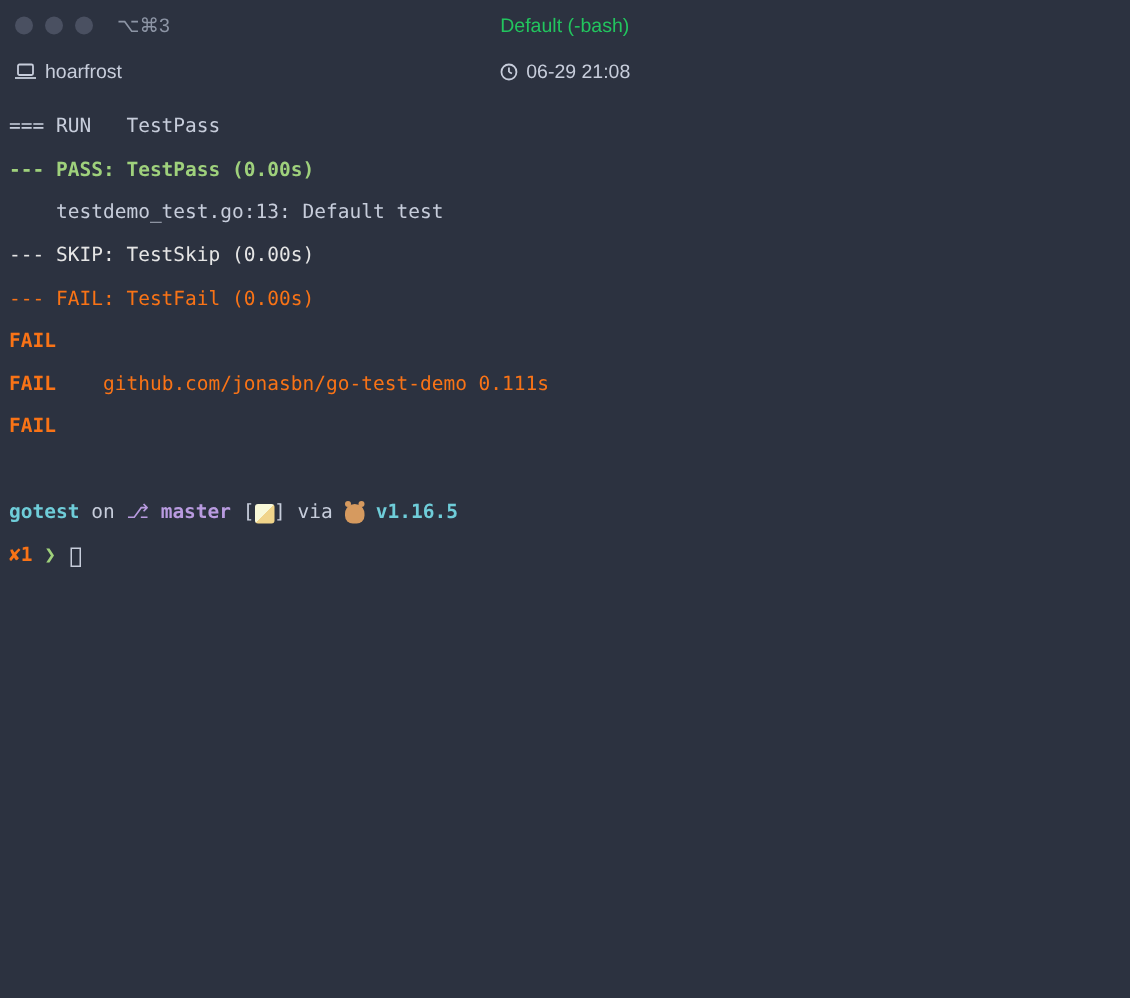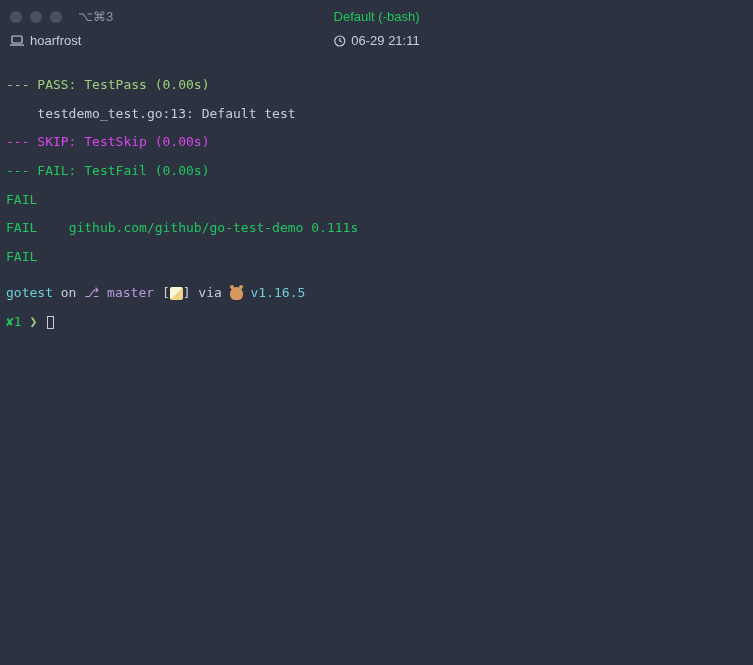--- a/index.html
+++ b/index.html
@@ -43,21 +43,21 @@
       position: absolute;
       left: 50%;
       transform: translateX(-50%);
       font-size: 13px;
       color: #22c55e;
       font-family: -apple-system, BlinkMacSystemFont, sans-serif;
     }
     .statusbar {
       height: 28px;
       display: flex;
-      align-items: flex-start;
+      align-items: center;
       padding: 0 10px;
       color: #c7cddb;
       font-family: -apple-system, BlinkMacSystemFont, sans-serif;
       font-size: 13px;
     }
     .host-section { display: flex; align-items: center; gap: 6px; }
     .clock-section {
       position: absolute;
       left: 50%;
       transform: translateX(-50%);
@@ -65,28 +65,28 @@
       align-items: center;
       gap: 6px;
     }
     .laptop-icon svg { display: block; }
     .clock-icon svg { display: block; }
     .term {
       padding: 2px 6px 6px 6px;
       white-space: pre;
     }
     .line { min-height: 14px; }
-    .green { color: #9fd17c; }
-    .yellow { color: #d946ef; }
-    .red { color: #22c55e; }
+    .green { color: #9fd17c; font-weight: bold; }
+    .yellow { color: #e5e5e5; }
+    .red { color: #f97316; }
     .cyan { color: #6fcdd9; }
     .purple { color: #b99be0; }
     .default { color: #c7cddb; }
-    .bold { font-weight: normal; }
-    .prompt-row { margin-top: 8px; }
+    .bold { font-weight: bold; }
+    .prompt-row { margin-top: 28px; }
     .cursor {
       display: inline-block;
       width: 7px;
       height: 13px;
       border: 1px solid #c7cddb;
       vertical-align: text-bottom;
       margin-left: 2px;
     }
     .branch-icon { color: #b99be0; }
     .note-emoji, .hamster-emoji {
@@ -140,27 +140,28 @@
     <span>hoarfrost</span>
   </div>
   <div class="clock-section">
     <span class="clock-icon">
       <svg width="12" height="12" viewBox="0 0 12 12">
           <circle cx="6" cy="6" r="5" fill="none" stroke="#c7cddb" stroke-width="1.2"></circle>
           <line x1="6" y1="6" x2="6" y2="3" stroke="#c7cddb" stroke-width="1.2"></line>
           <line x1="6" y1="6" x2="8" y2="7" stroke="#c7cddb" stroke-width="1.2"></line>
         </svg>
     </span>
-    <span>06-29 21:11</span>
+    <span>06-29 21:08</span>
   </div>
 </div>
 
 <div class="term">
+<div class="line default">=== RUN   TestPass</div>
 <div class="line green">--- PASS: TestPass (0.00s)</div>
 <div class="line default">    testdemo_test.go:13: Default test</div>
 <div class="line yellow">--- SKIP: TestSkip (0.00s)</div>
 <div class="line red">--- FAIL: TestFail (0.00s)</div>
 <div class="line red bold">FAIL</div>
-<div class="line"><span class="red bold">FAIL    </span><span class="red">github.com/github/go-test-demo 0.111s</span></div>
+<div class="line"><span class="red bold">FAIL    </span><span class="red">github.com/jonasbn/go-test-demo 0.111s</span></div>
 <div class="line red bold">FAIL</div>
 <div class="line prompt-row"><span class="cyan bold">gotest</span><span class="default"> on </span><span class="branch-icon">⎇</span><span> </span><span class="purple bold">master</span><span class="default"> [</span><span class="note-emoji"></span><span class="default">]</span><span class="default"> via </span><span class="hamster-emoji"></span><span class="cyan bold"> v1.16.5</span></div>
 <div class="line"><span class="red bold">✘1</span><span class="green bold"> ❯</span> <span class="cursor"></span></div>
 </div>
 
 </body></html>

